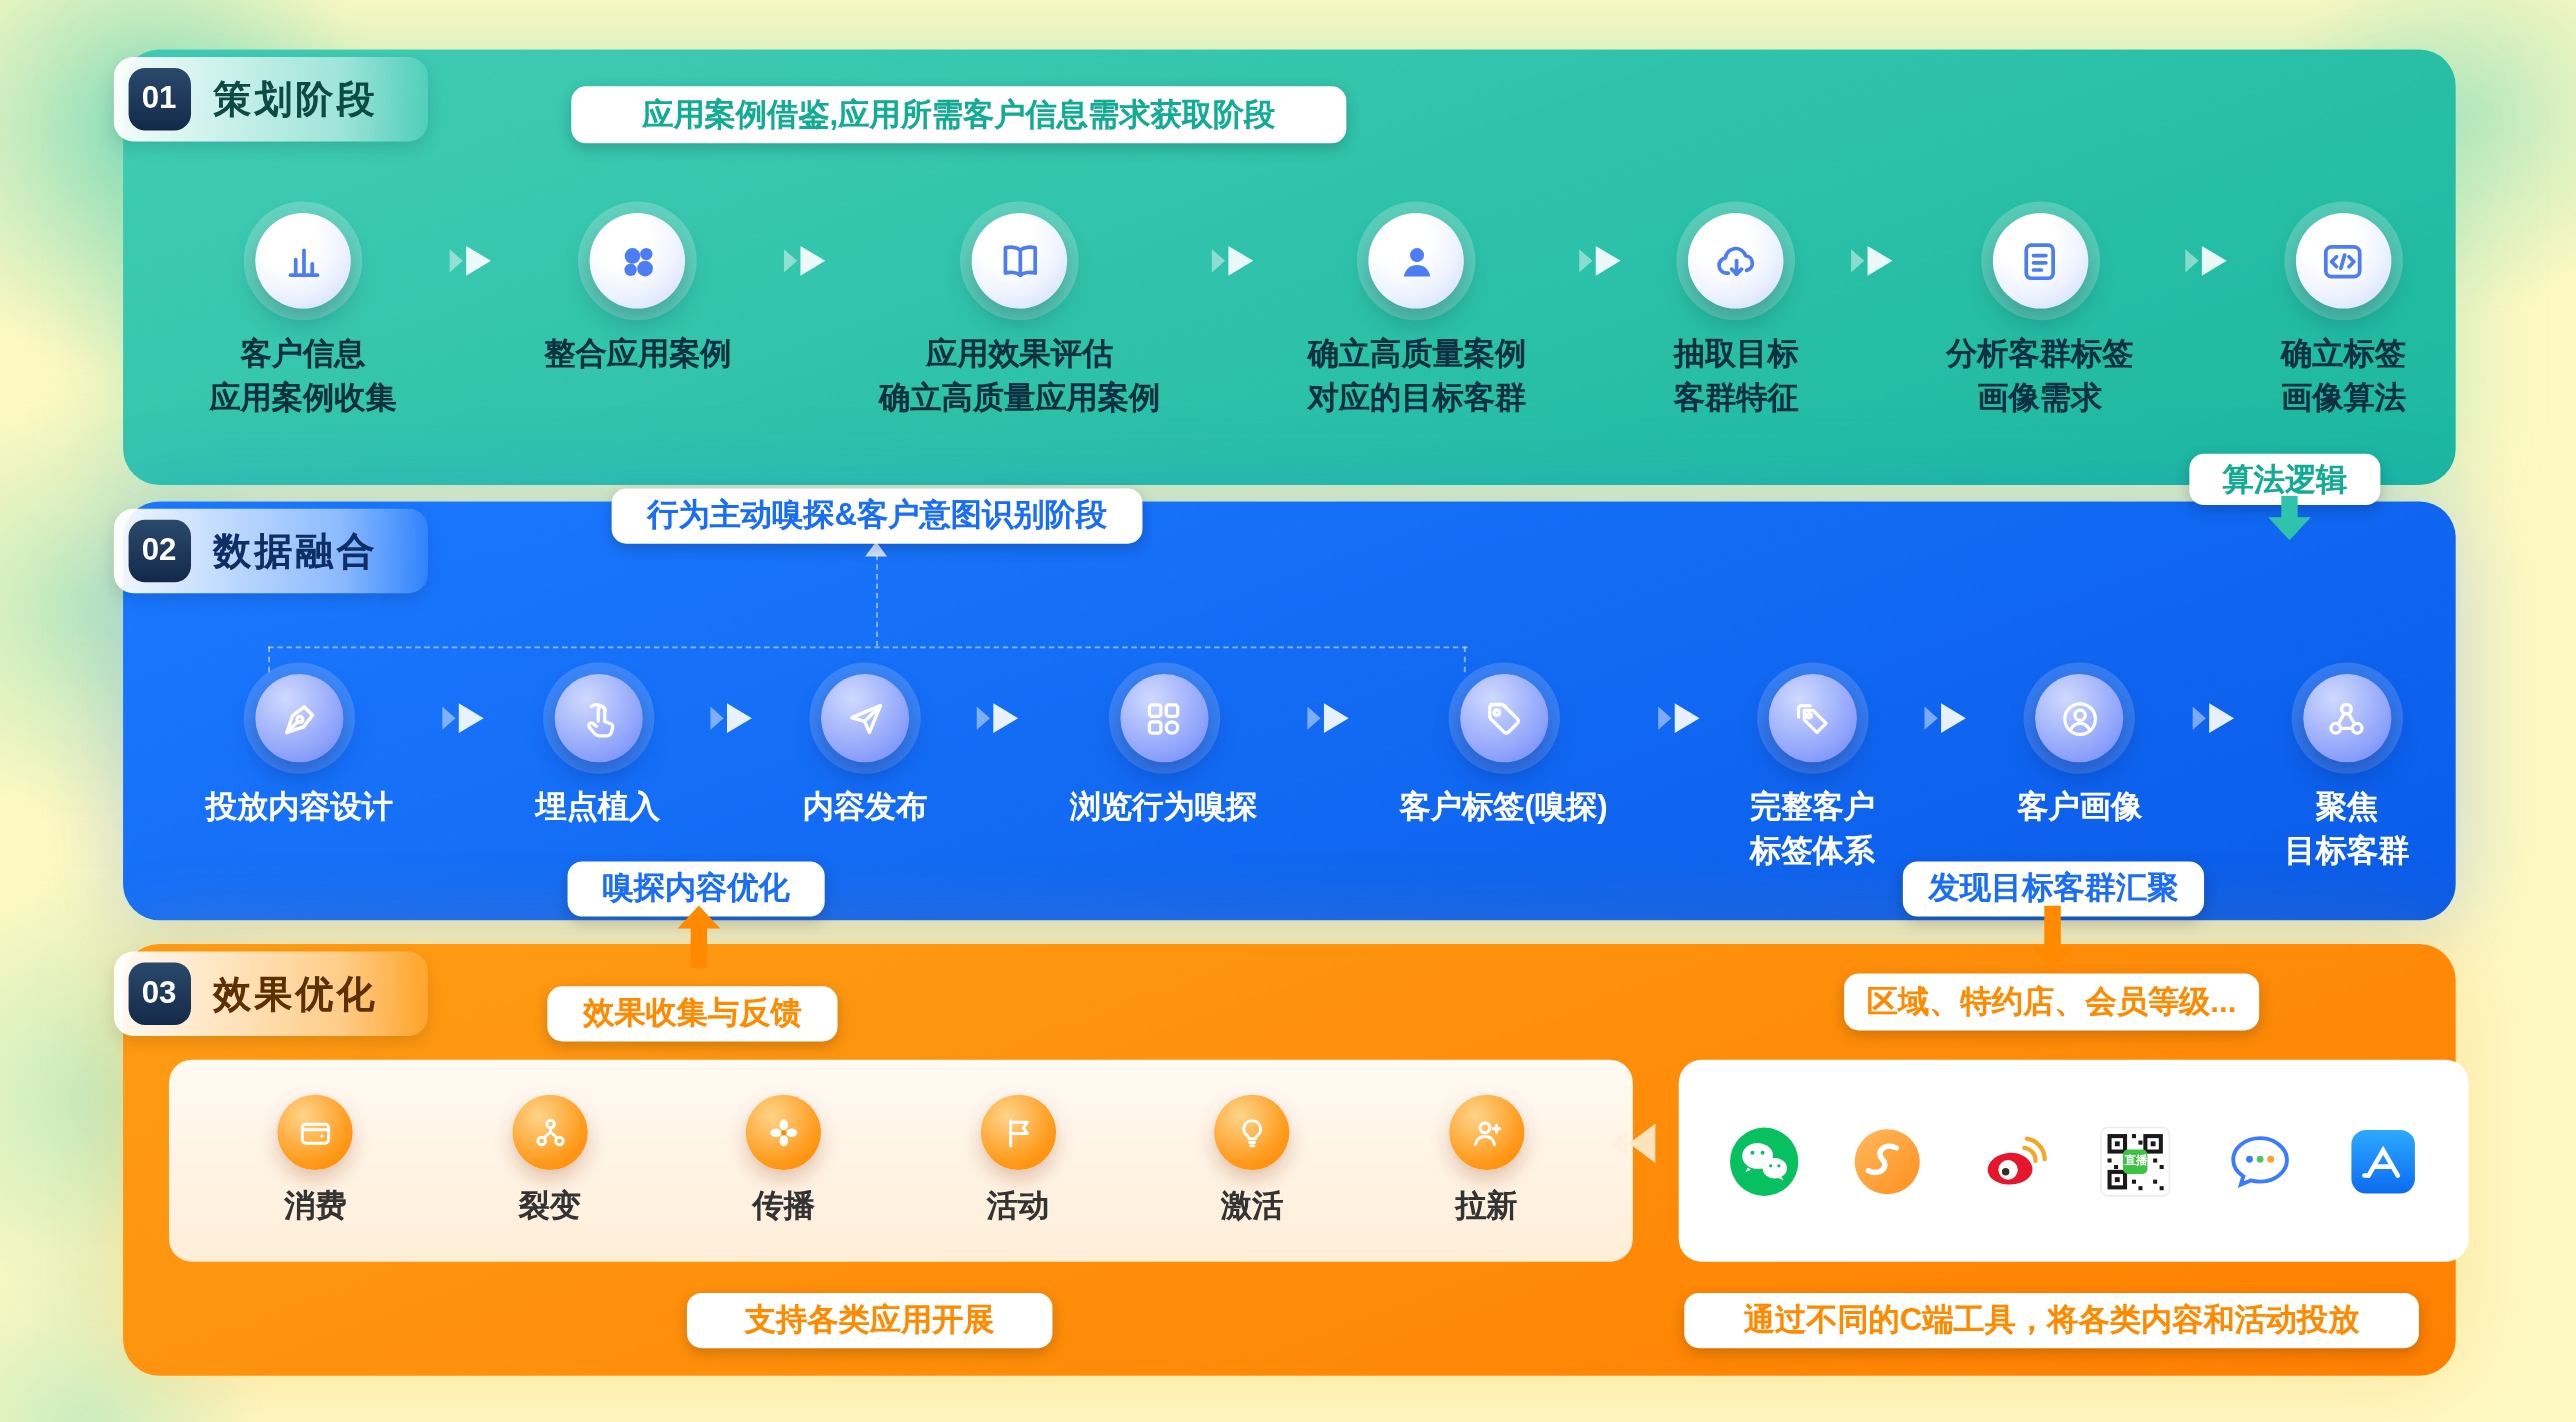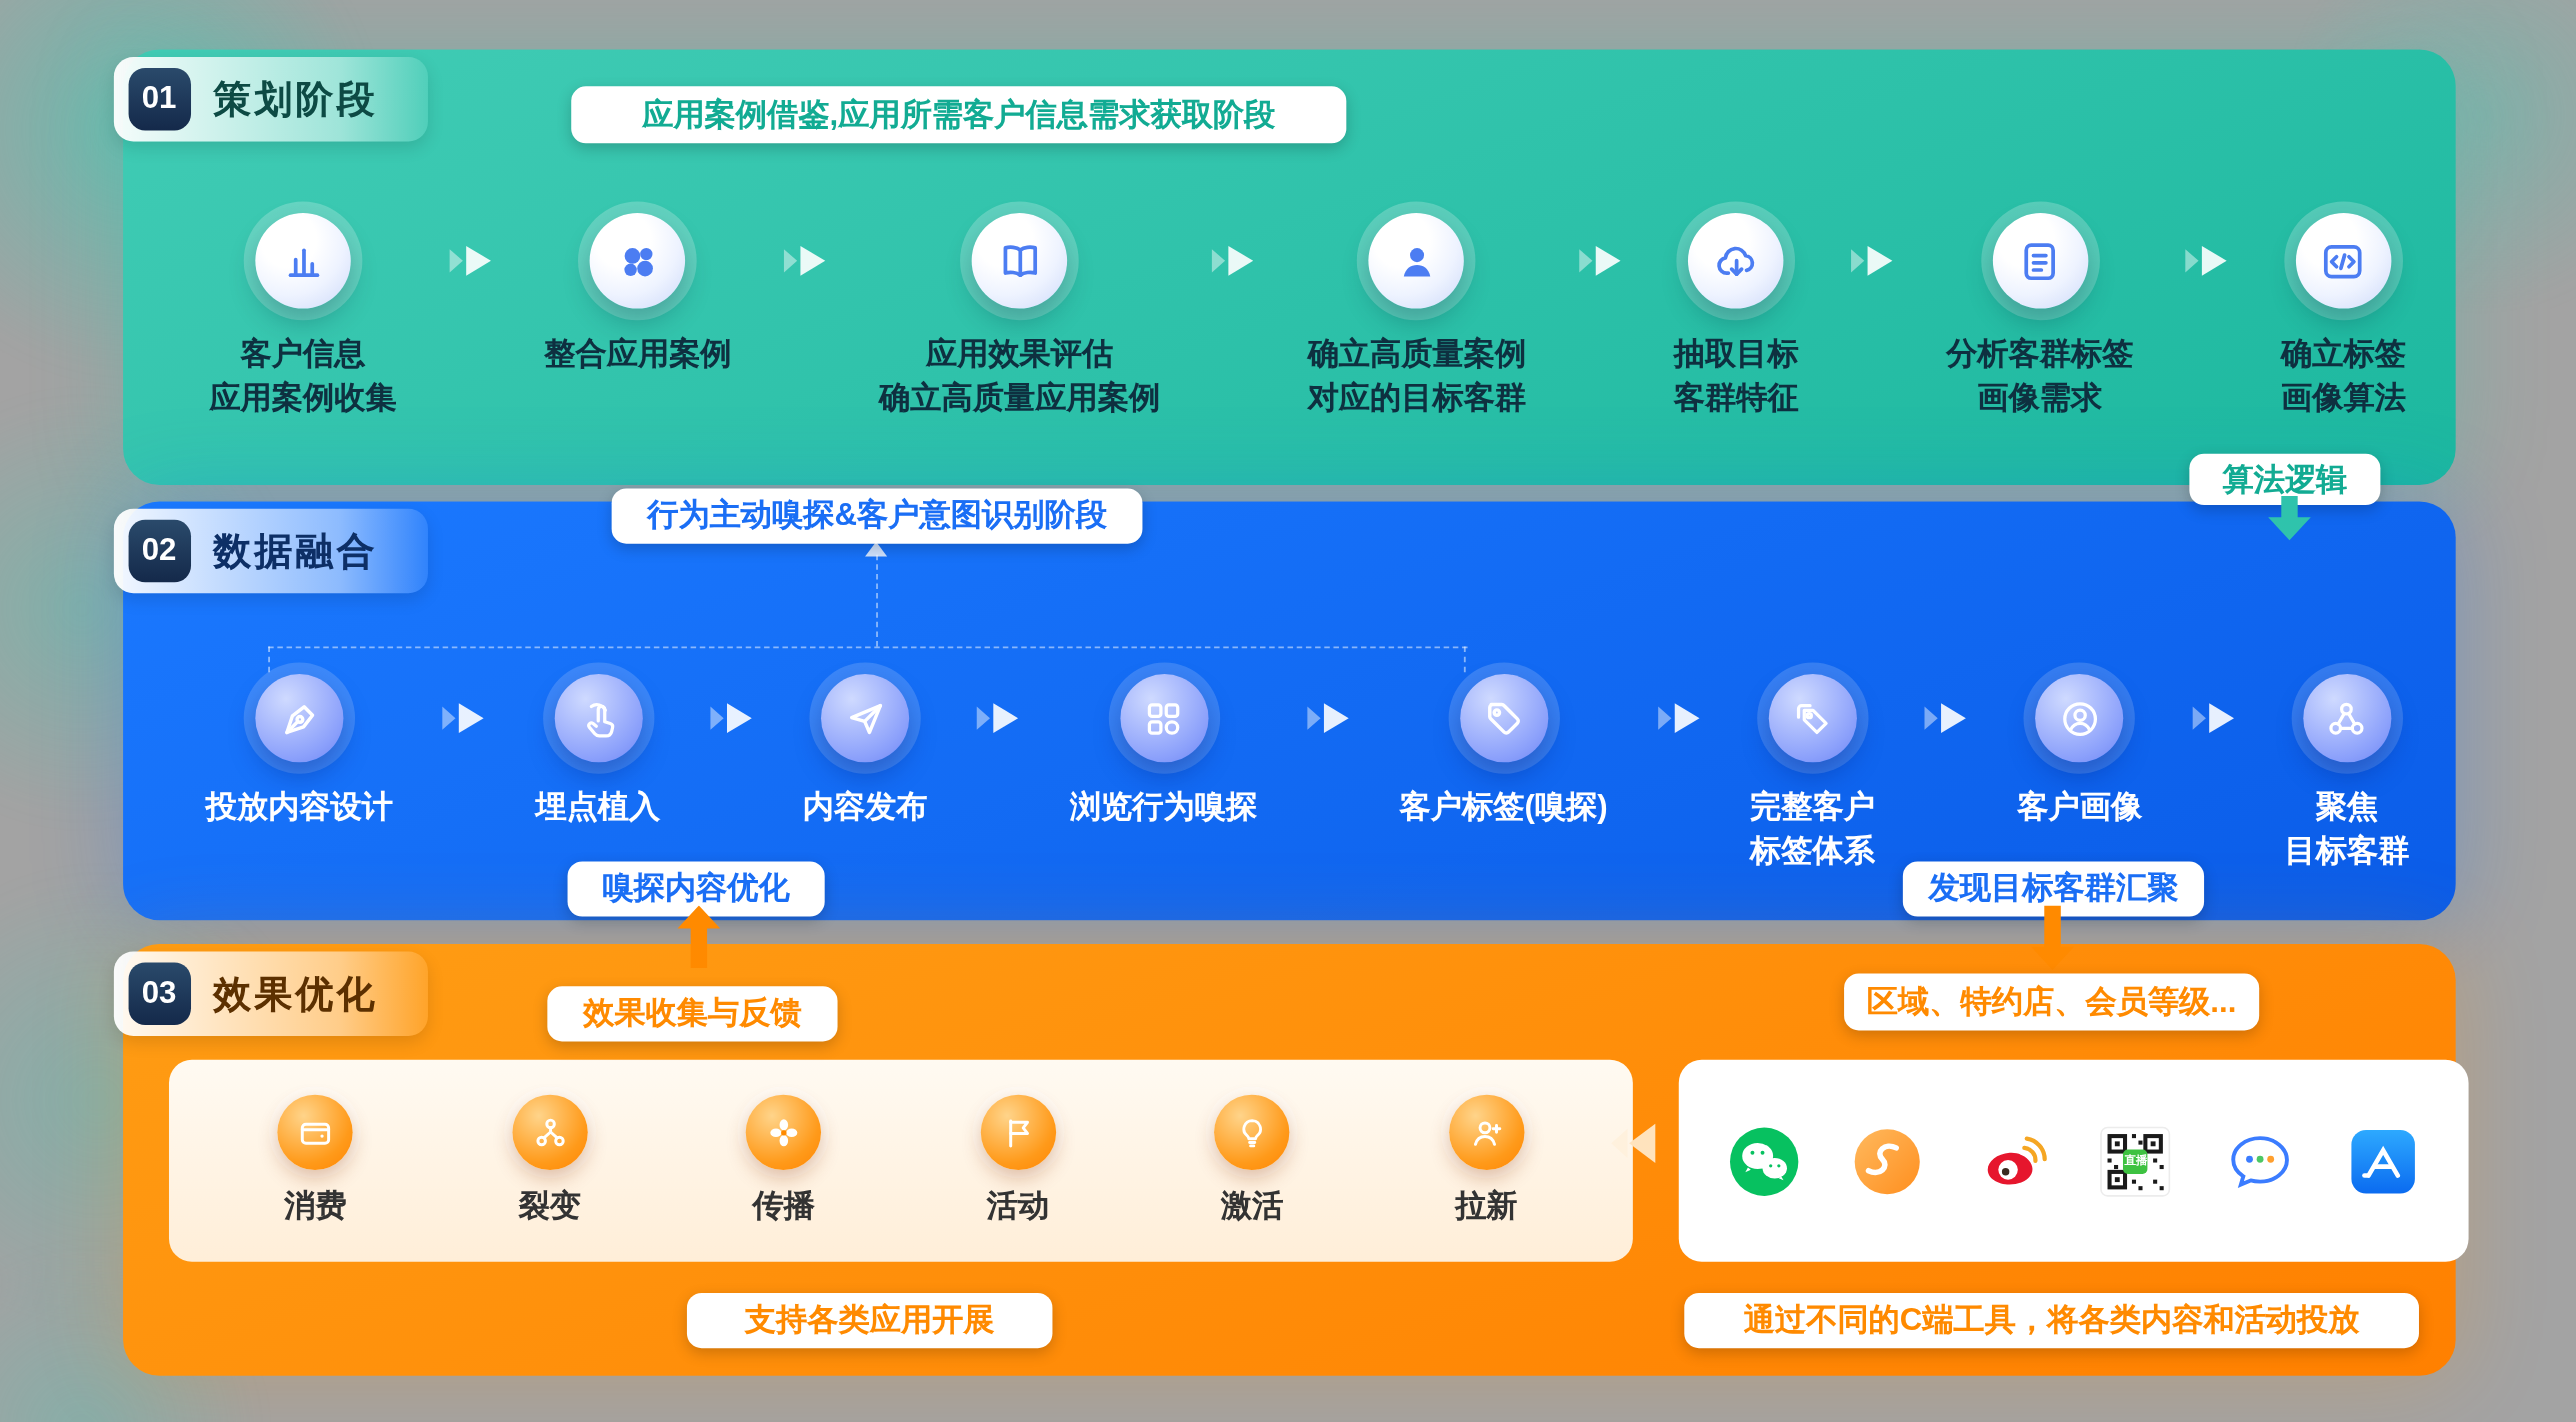--- a/index.html
+++ b/index.html
@@ -1,16 +1,16 @@
 <!DOCTYPE html>
 <html style="font-size:14.3px"><head>
 <meta charset="utf-8">
 <style>
   html,body{margin:0;padding:0;background:#000;}
-  .canvas{position:relative;width:2576px;height:1422px;background:#a3a3a3;overflow:hidden;}
+  .canvas{position:relative;width:2576px;height:1422px;background:#fef9c3;overflow:hidden;}
   .stage{position:absolute;left:0;top:0;width:1402px;height:775px;
          transform:scale(1.83673);transform-origin:0 0;
          font-family:"Liberation Sans","DejaVu Sans",sans-serif;}
   .glow{position:absolute;border-radius:50%;pointer-events:none;filter:blur(7.2px);}
   .g1{left:-63px;top:-63px;width:268px;height:268px;background:radial-gradient(circle,rgba(64,204,182,.55),rgba(64,204,182,0) 70%);}
   .g2{left:-72px;top:215px;width:233px;height:233px;background:radial-gradient(circle,rgba(64,204,182,.35),rgba(64,204,182,0) 70%);}
   .g3{left:-72px;top:474px;width:250px;height:250px;background:radial-gradient(circle,rgba(64,204,182,.3),rgba(64,204,182,0) 70%);}
   .g4{left:1243px;top:-45px;width:215px;height:215px;background:radial-gradient(circle,rgba(64,204,182,.33),rgba(64,204,182,0) 70%);}
   .g5{left:-54px;top:680px;width:197px;height:197px;background:radial-gradient(circle,rgba(64,204,182,.28),rgba(64,204,182,0) 70%);}
 

